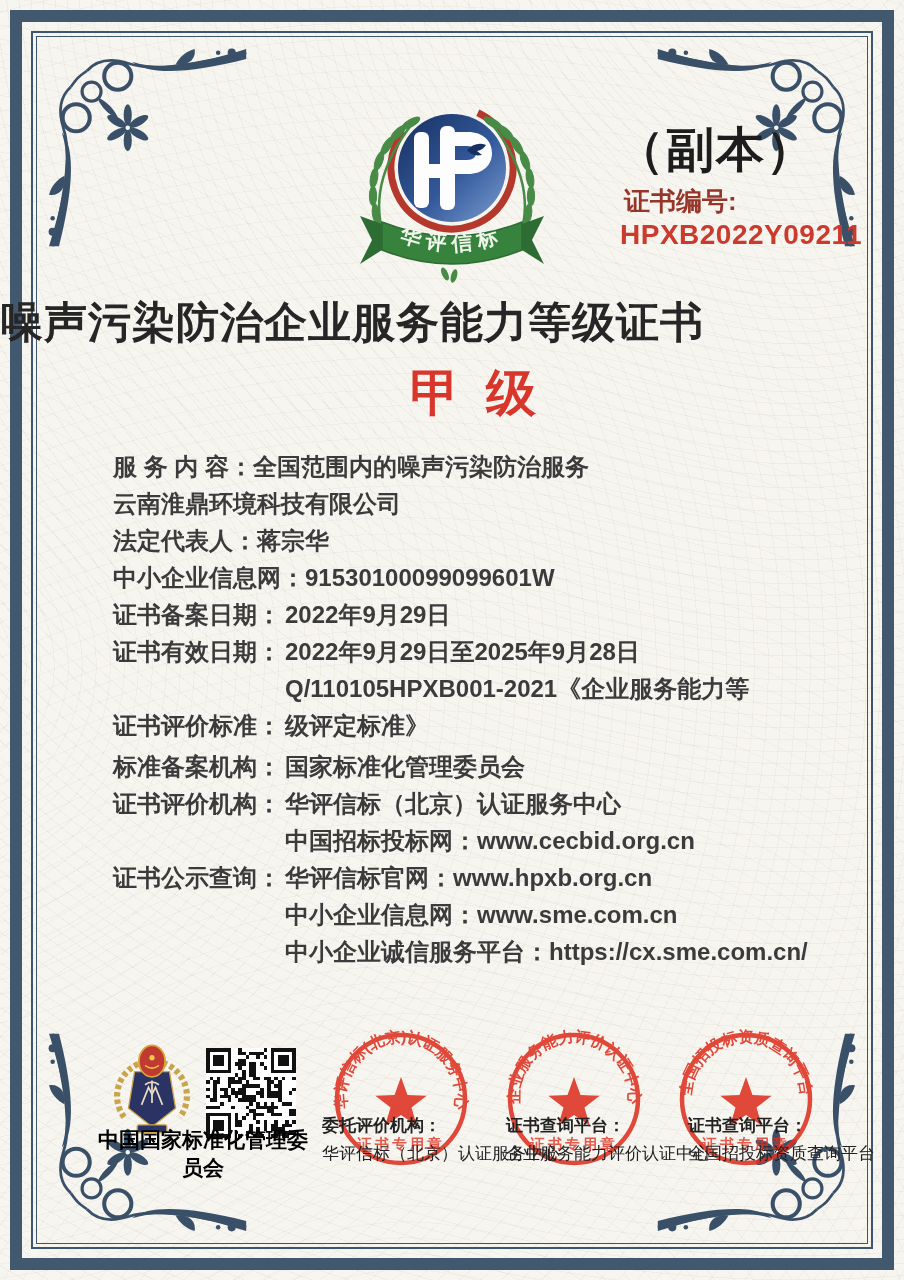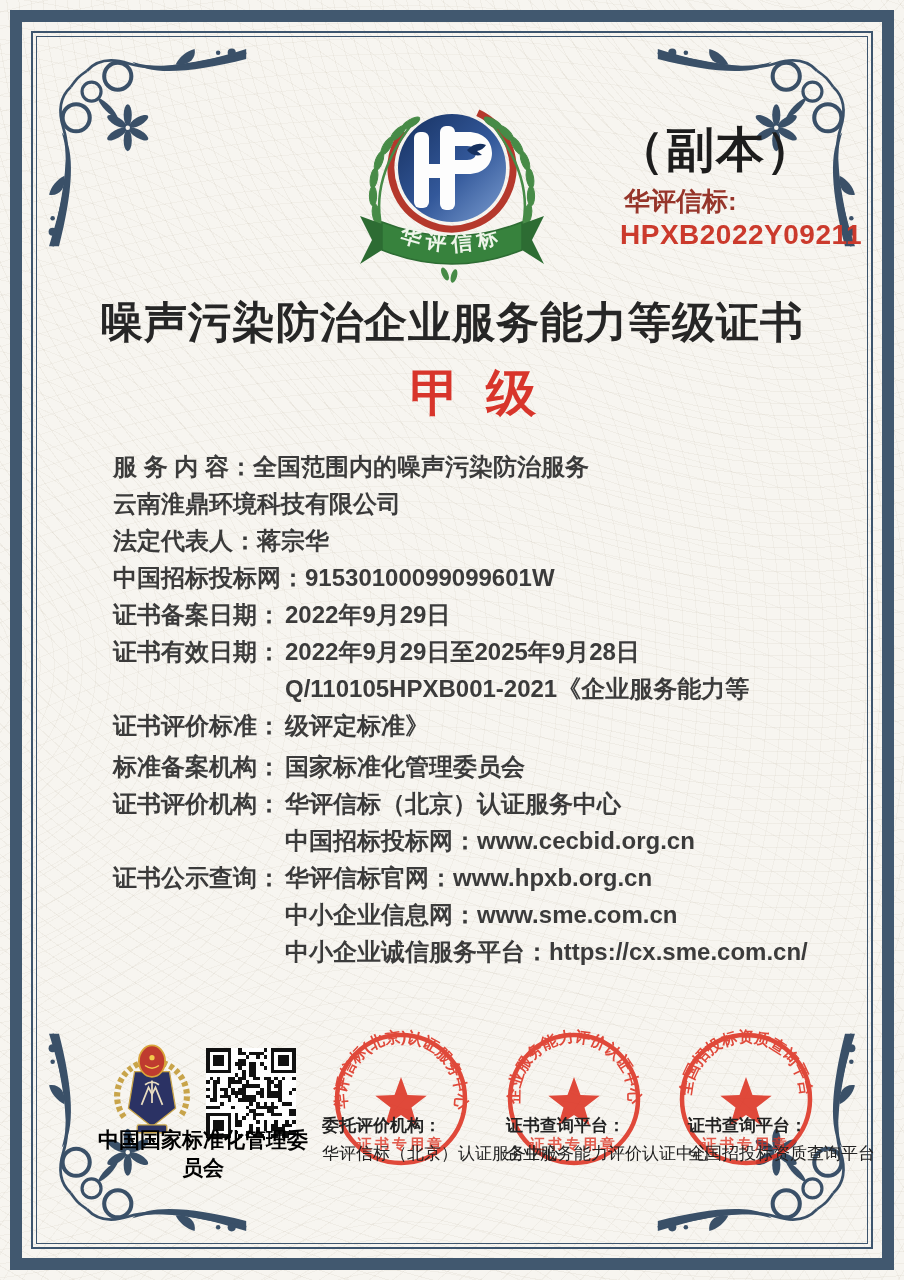--- a/index.html
+++ b/index.html
@@ -24,21 +24,21 @@
   .corner.tr{right:40px;top:40px;transform:scaleX(-1);}
   .corner.bl{left:40px;bottom:40px;transform:scaleY(-1);}
   .corner.br{right:40px;bottom:40px;transform:scale(-1,-1);}
 
   .logo{position:absolute;left:350px;top:86px;width:204px;height:200px;}
 
   .copy-label{position:absolute;left:616px;top:118px;font-size:48px;font-weight:700;color:#1d1d1d;letter-spacing:2px;}
   .certno-label{position:absolute;left:624px;top:184px;font-size:26px;font-weight:700;color:#96352a;}
   .certno-value{position:absolute;left:620px;top:219px;font-size:28px;font-weight:700;color:#cb3a2c;letter-spacing:.5px;}
 
-  .title{position:absolute;left:0;top:294px;width:100%;text-align:center;font-size:43px;font-weight:900;color:#262626;letter-spacing:1px;}
+  .title{position:absolute;left:0;top:294px;width:100%;text-align:left;font-size:43px;font-weight:900;color:#262626;letter-spacing:1px;}
   .grade{position:absolute;left:0;top:360px;width:100%;text-align:center;font-size:50px;font-weight:900;color:#d8352b;letter-spacing:6px;padding-left:24px;}
 
   .block{position:absolute;left:113px;font-size:24px;font-weight:600;line-height:37px;color:#3b3b3b;}
   .blk-company{top:448px;width:690px;}
   .blk-cert{top:596px;width:660px;}
   .blk-agency{top:748px;width:700px;}
   .row{display:flex;align-items:flex-end;}
   .row .lbl{white-space:pre;flex:0 0 auto;}
   .row .val{flex:1 1 auto;}
   .blk-cert .lbl,.blk-agency .lbl{flex:0 0 172px;}
@@ -159,40 +159,40 @@
   </g>
   <defs>
       <path id="ribbon-path" d="M44,152 Q102,176 160,152"></path>
     </defs>
   <text font-size="21" font-weight="700" fill="#eef5ea" letter-spacing="6" font-family="Liberation Sans, sans-serif">
     <textPath href="#ribbon-path" startOffset="50%" text-anchor="middle">华评信标</textPath>
   </text>
 </svg>
 
 <div class="copy-label">（副本）</div>
-<div class="certno-label">华评信标:</div>
+<div class="certno-label">证书编号:</div>
 <div class="certno-value">HPXB2022Y09211</div>
 
 <div class="title">噪声污染防治企业服务能力等级证书</div>
 <div class="grade">甲 级</div>
 
 <div class="block blk-company">
   <div class="row">
     <span class="lbl">服 务 内 容：</span>
     <span class="val">全国范围内的噪声污染防治服务</span>
   </div>
   <div class="row">
     <span class="val">云南淮鼎环境科技有限公司</span>
   </div>
   <div class="row">
     <span class="lbl">法定代表人：</span>
     <span class="val">蒋宗华</span>
   </div>
   <div class="row">
-    <span class="lbl">中国招标投标网：</span>
+    <span class="lbl">中小企业信息网：</span>
     <span class="val">91530100099099601W</span>
   </div>
 </div>
 
 <div class="block blk-cert">
   <div class="row">
     <span class="lbl">证书备案日期：</span>
     <span class="val">2022年9月29日</span>
   </div>
   <div class="row">

